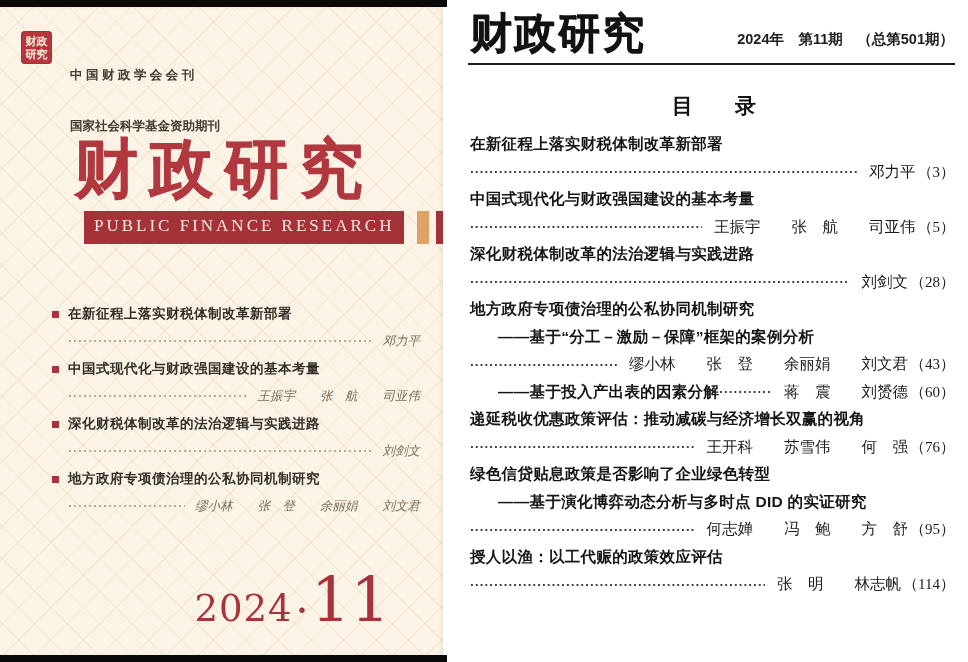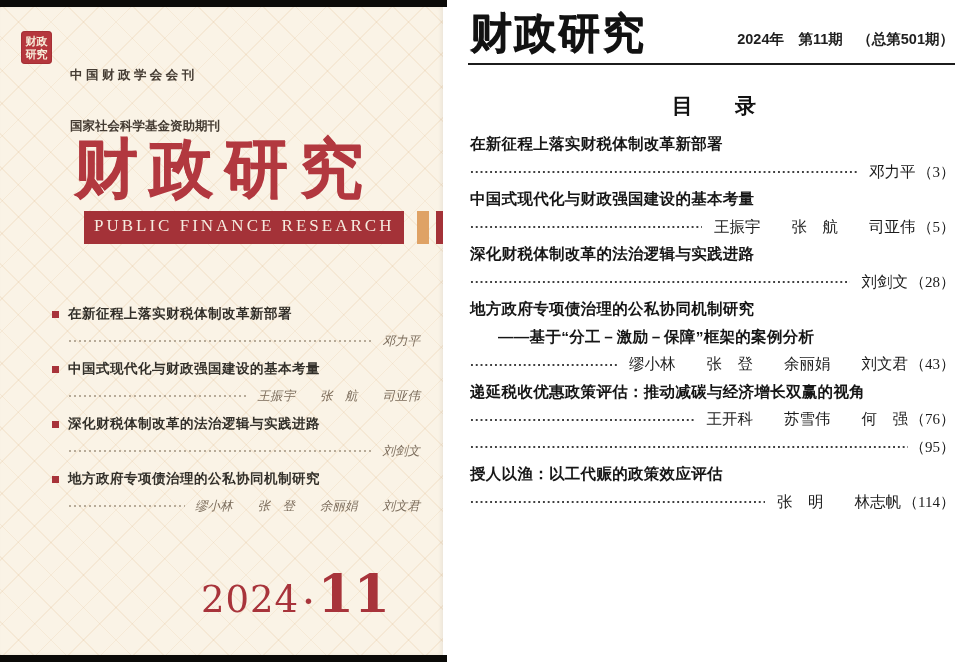--- a/index.html
+++ b/index.html
@@ -53,21 +53,21 @@
     background-image:radial-gradient(circle at 2px 50%, #b7ab99 0.9px, transparent 1.2px);
     background-size:5px 6px;background-repeat:repeat-x;background-position:0 center;
   }
   .cover-authors{
     font-family:"Liberation Serif",serif;font-style:italic;
     color:#7c6d5c;font-size:12.5px;margin-left:10px;white-space:pre;
   }
   .cover-issue{position:absolute;right:53px;top:556px;display:flex;align-items:baseline;color:#a8343b;font-family:"DejaVu Serif",serif;}
   .iy{font-size:37px;letter-spacing:1px;}
   .isep{font-size:30px;font-weight:700;margin:0 4px;}
-  .ino{font-size:52px;font-weight:700;}
+  .ino{font-size:62px;font-weight:400;}
   
   .page{position:absolute;left:460px;top:0;width:508px;height:662px;background:#ffffff;}
   .masthead-row{position:absolute;left:10px;right:14px;top:4px;height:54px;display:flex;justify-content:space-between;align-items:flex-end;}
   .masthead{font-size:42px;font-weight:900;color:#121212;letter-spacing:2px;line-height:50px;white-space:nowrap;text-shadow:0.5px 0.5px 0 #121212;}
   .issue-info{font-size:14.5px;font-weight:700;color:#1e1e1e;padding-bottom:9px;white-space:pre;}
   .rule{position:absolute;left:8px;right:13px;top:63px;height:2px;background:#1c1c1c;}
   .toc-title{position:absolute;left:0;right:0;top:92px;text-align:center;font-size:21px;font-weight:800;color:#121212;white-space:pre;}
   .entries{position:absolute;left:10px;right:13px;top:131px;}
   .ln{height:27.5px;display:flex;align-items:center;}
   .t{font-weight:700;font-size:15.5px;color:#161616;letter-spacing:0.3px;}
@@ -197,30 +197,39 @@
     </div>
 
     <div class="ln t">地方政府专项债治理的公私协同机制研究</div>
     <div class="ln sub">——基于“分工－激励－保障”框架的案例分析</div>
     <div class="ln dl">
       <span class="leader-dark"></span>
       <span class="authors2">缪小林　　张　登　　余丽娟　　刘文君</span>
       <span class="pg">（43）</span>
     </div>
 
+    <div class="ln dl">
+      <span class="inline-sub">——基于投入产出表的因素分解</span>
+      <span class="leader-dark"></span>
+      <span class="authors2">蒋　震　　刘赟德</span>
+      <span class="pg">（60）</span>
+    </div>
 
     <div class="ln t">递延税收优惠政策评估：推动减碳与经济增长双赢的视角</div>
     <div class="ln dl">
       <span class="leader-dark"></span>
       <span class="authors2">王开科　　苏雪伟　　何　强</span>
       <span class="pg">（76）</span>
     </div>
 
-    <div class="ln dl">
-      <span class="leader-dark"></span>
+    <div class="ln t">绿色信贷贴息政策是否影响了企业绿色转型</div>
+    <div class="ln sub">——基于演化博弈动态分析与多时点 DID 的实证研究</div>
+    <div class="ln dl">
+      <span class="leader-dark"></span>
+      <span class="authors2">何志婵　　冯　鲍　　方　舒</span>
       <span class="pg">（95）</span>
     </div>
 
     <div class="ln t">授人以渔：以工代赈的政策效应评估</div>
     <div class="ln dl">
       <span class="leader-dark"></span>
       <span class="authors2">张　明　　林志帆</span>
       <span class="pg">（114）</span>
     </div>
 

